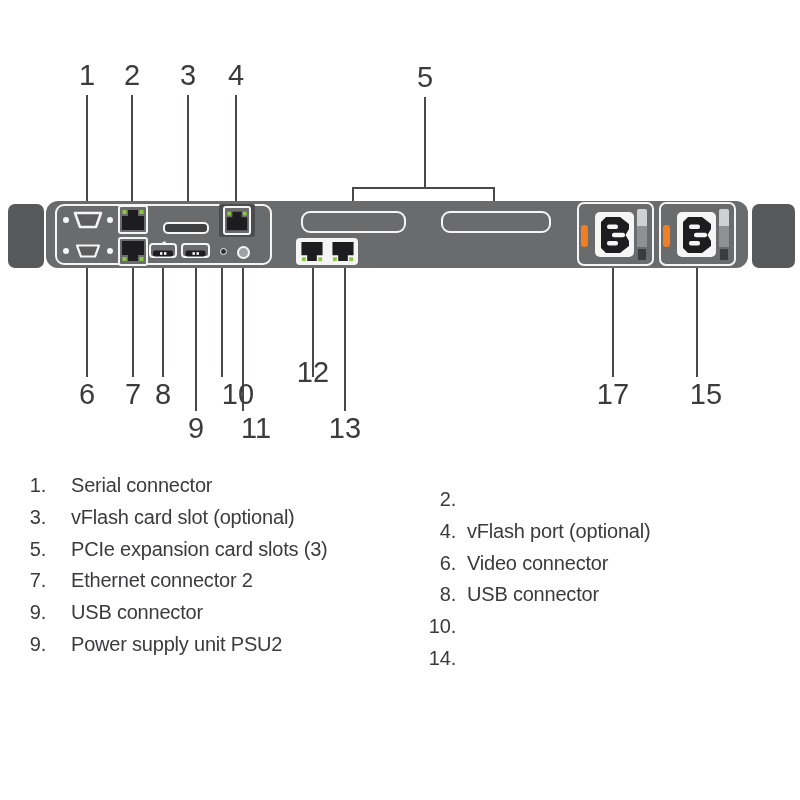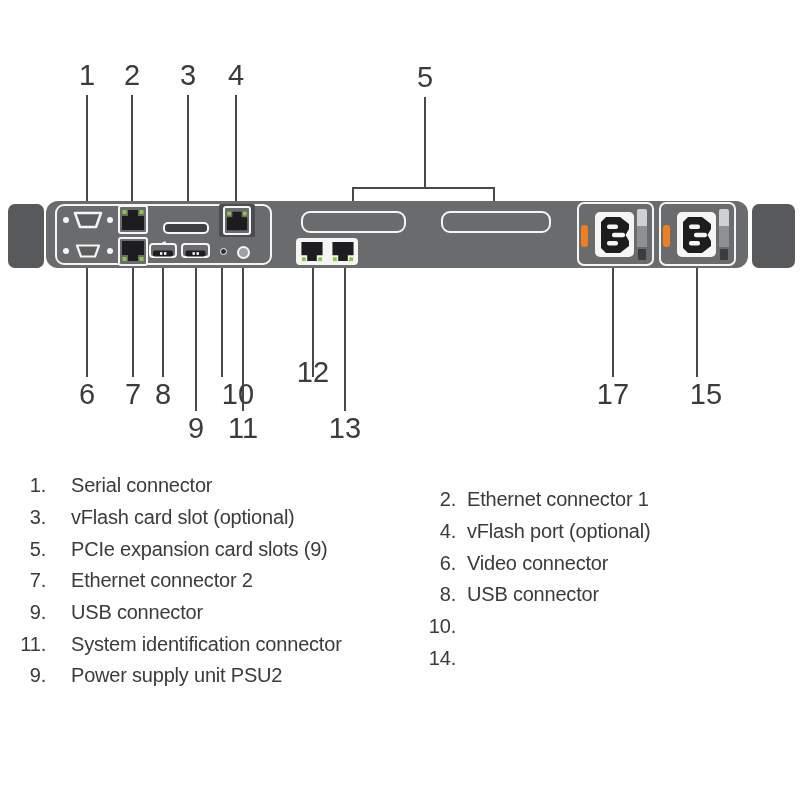--- a/index.html
+++ b/index.html
@@ -80,21 +80,21 @@
   <div class="cl" style="left:312px;top:265px;height:112px"></div>
   <div class="cl" style="left:344px;top:265px;height:146px"></div>
   <div class="cl" style="left:612px;top:266px;height:111px"></div>
   <div class="cl" style="left:696px;top:266px;height:111px"></div>
 
   <div class="num" style="left:87px;top:379px">6</div>
   <div class="num" style="left:133px;top:379px">7</div>
   <div class="num" style="left:163px;top:379px">8</div>
   <div class="num" style="left:196px;top:413px">9</div>
   <div class="num" style="left:238px;top:379px">10</div>
-  <div class="num" style="left:243px;top:413px">11</div>
+  <div class="num" style="left:256px;top:413px">11</div>
   <div class="num" style="left:313px;top:357px">12</div>
   <div class="num" style="left:345px;top:413px">13</div>
   <div class="num" style="left:613px;top:379px">17</div>
   <div class="num" style="left:706px;top:379px">15</div>
 
   <div class="ear" style="left:8px;top:204px;width:36px;height:64px"></div>
   <div class="ear" style="left:752px;top:204px;width:43px;height:64px"></div>
   <div class="chassis"></div>
 
   <div class="iobox"></div>
@@ -222,44 +222,39 @@
     <div class="lrow">
         <span class="lnum">1.</span>
         <span class="ltext">Serial connector</span>
       </div>
     <div class="lrow">
         <span class="lnum">3.</span>
         <span class="ltext">vFlash card slot (optional)</span>
       </div>
     <div class="lrow">
         <span class="lnum">5.</span>
-        <span class="ltext">PCIe expansion card slots (9)</span>
+        <span class="ltext">PCIe expansion card slots (3)</span>
       </div>
     <div class="lrow">
         <span class="lnum">7.</span>
         <span class="ltext">Ethernet connector 2</span>
       </div>
     <div class="lrow">
         <span class="lnum">9.</span>
         <span class="ltext">USB connector</span>
       </div>
     <div class="lrow">
-        <span class="lnum">11.</span>
-        <span class="ltext">System identification connector</span>
-      </div>
-    <div class="lrow">
         <span class="lnum">9.</span>
         <span class="ltext">Power supply unit PSU2</span>
       </div>
   </div>
 
   <div class="legend legend-r" style="left:424px;top:484px">
     <div class="lrow">
         <span class="lnum">2.</span>
-        <span class="ltext">Ethernet connector 1</span>
       </div>
     <div class="lrow">
         <span class="lnum">4.</span>
         <span class="ltext">vFlash port (optional)</span>
       </div>
     <div class="lrow">
         <span class="lnum">6.</span>
         <span class="ltext">Video connector</span>
       </div>
     <div class="lrow">

